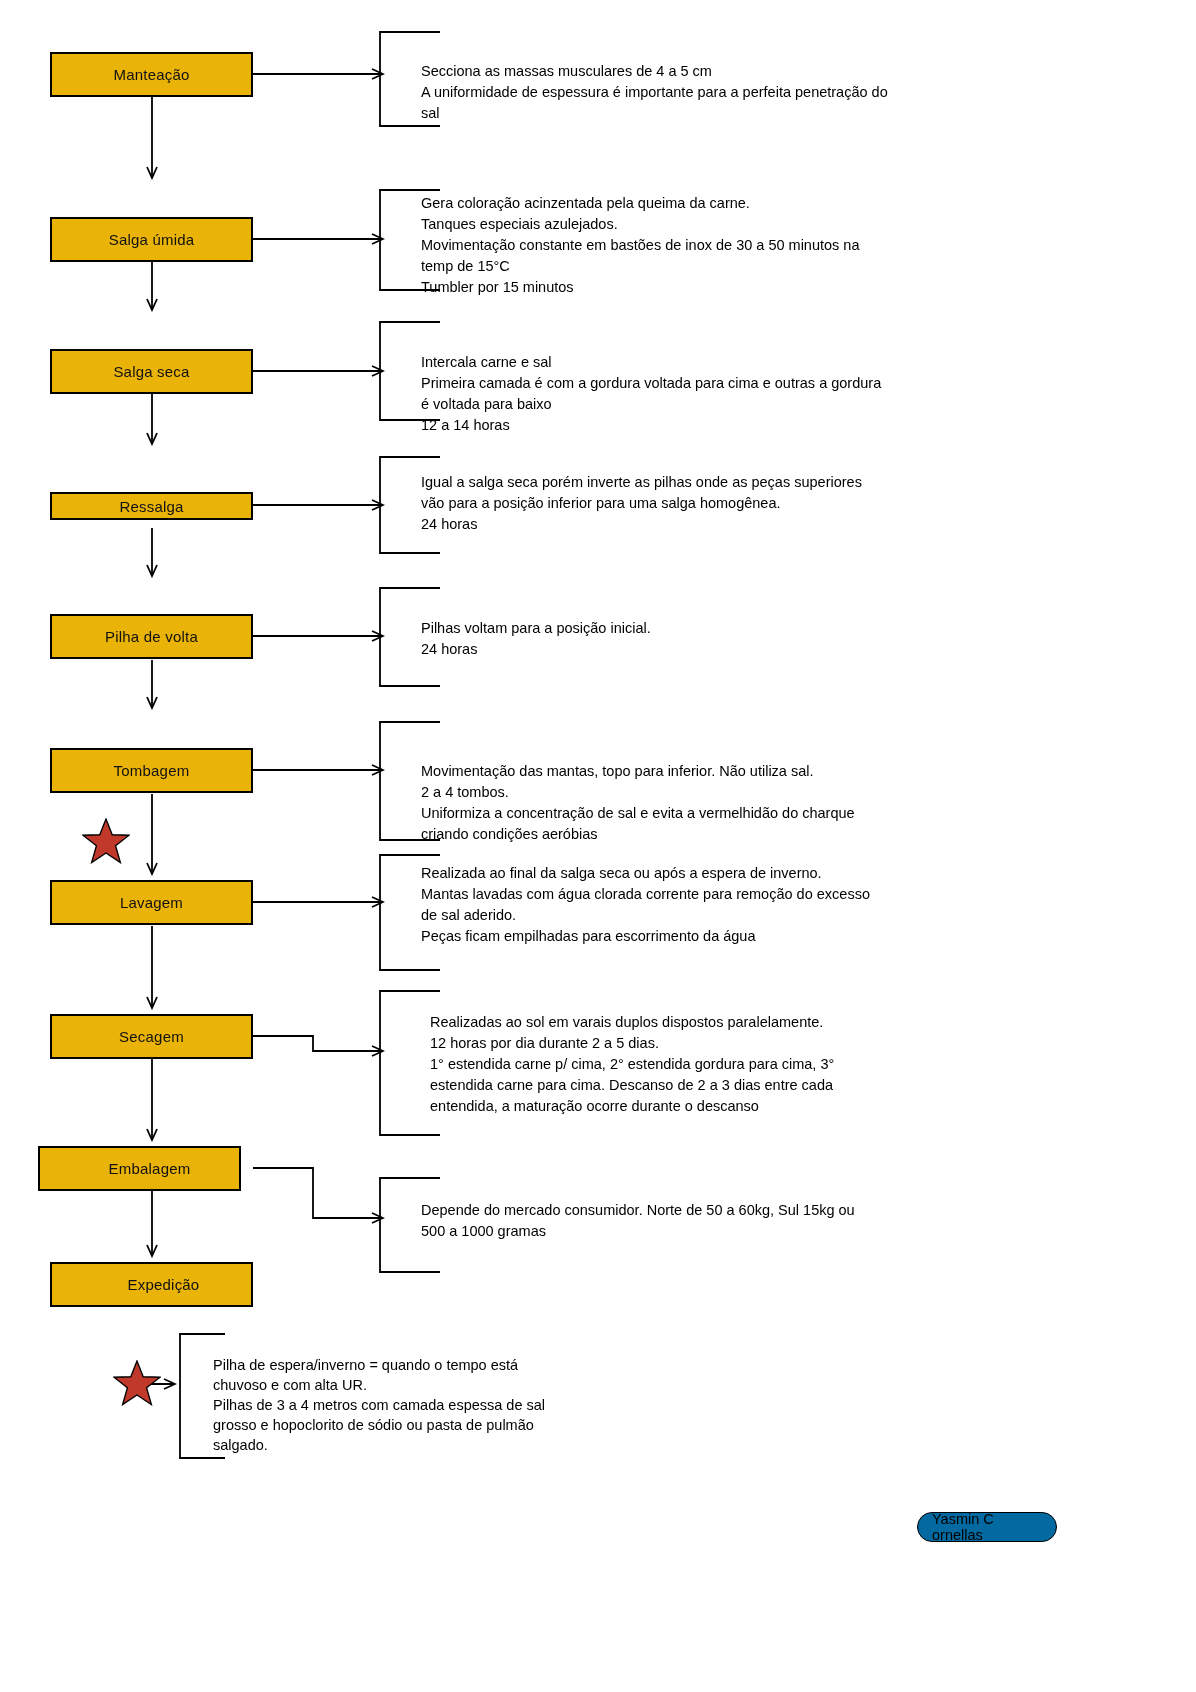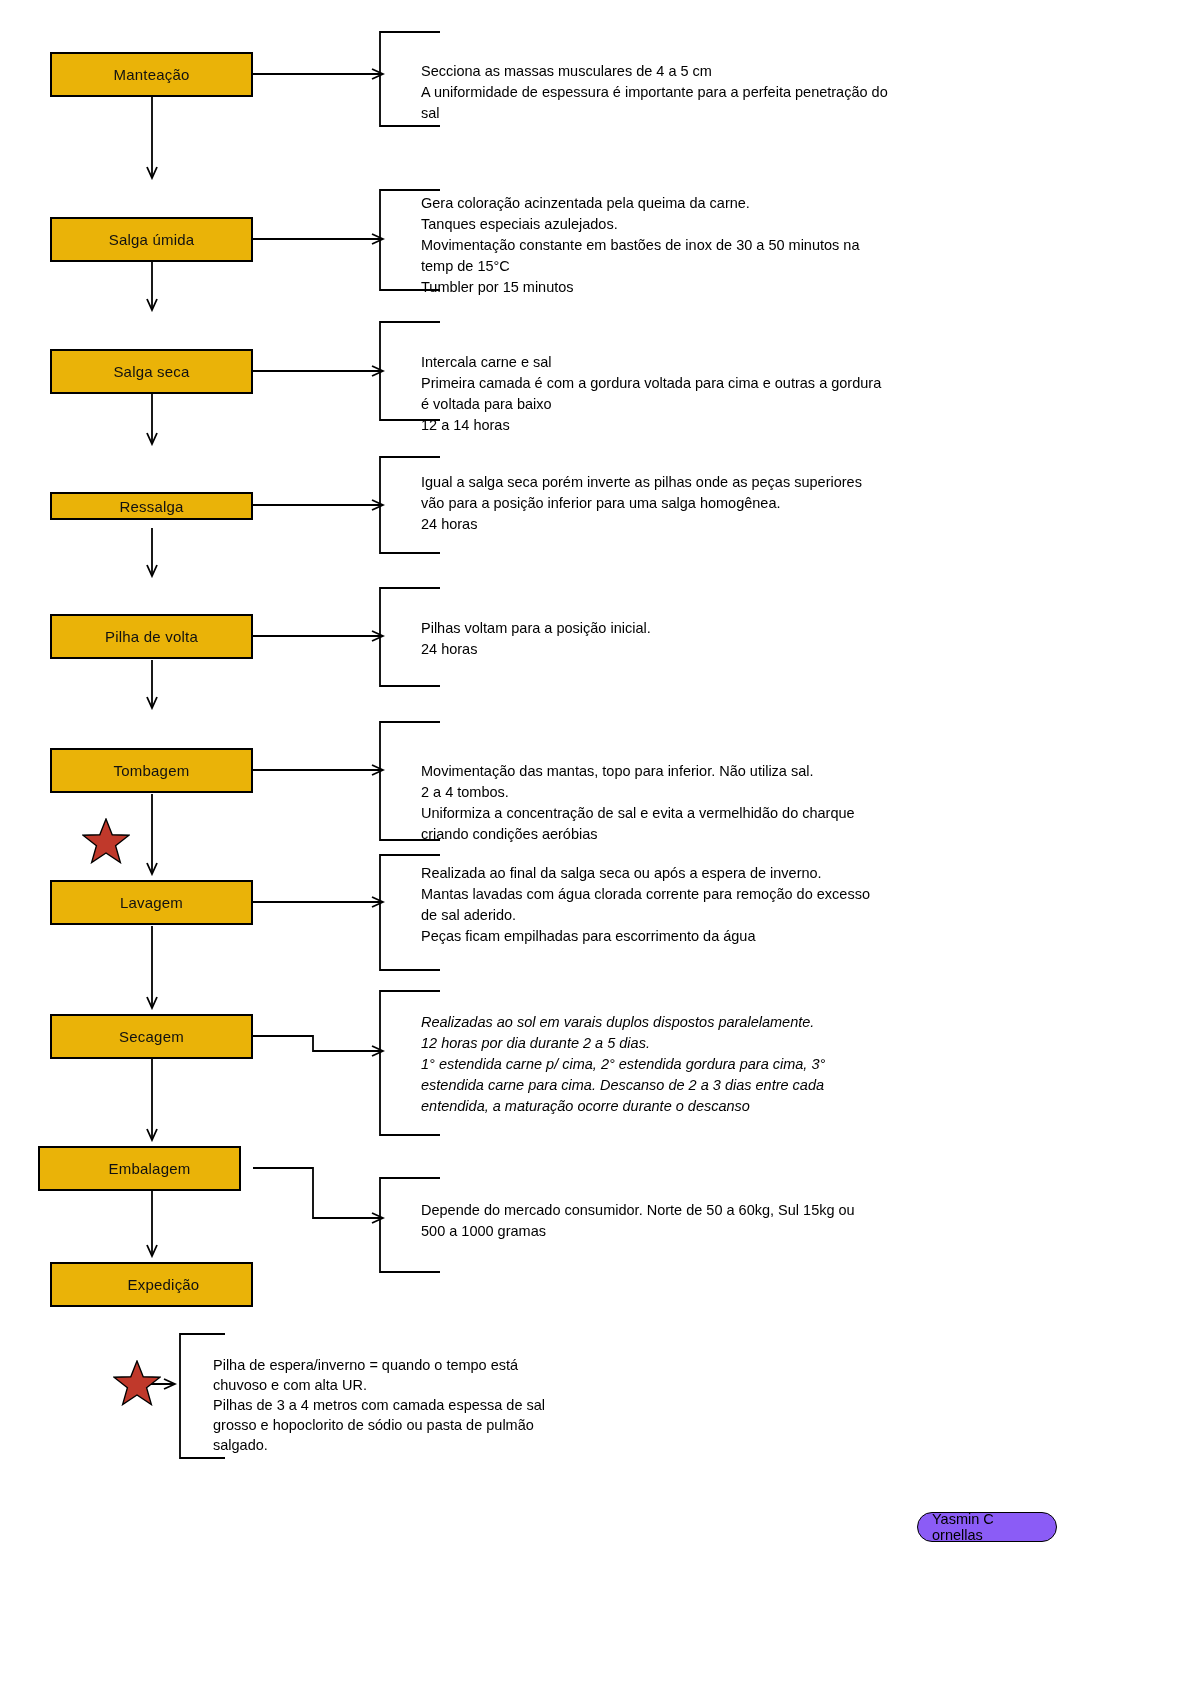--- a/index.html
+++ b/index.html
@@ -43,21 +43,21 @@
     font-size: 14.5px;
     line-height: 21px;
     color: #000000;
     white-space: pre-wrap;
   }
   .signature {
     position: absolute;
     box-sizing: border-box;
     border: 1.6px solid #000000;
     border-radius: 40px;
-    background: #8b5cf6;
+    background: #0369a1;
     display: flex;
     align-items: center;
     justify-content: center;
     font-size: 14.5px;
     color: #000000;
     padding: 0 14px;
   }
   .star-wrap {
     position: absolute;
   }
@@ -185,21 +185,21 @@
   <div class="note" style="left:421px; top:761px; width:530px;">Movimentação das mantas, topo para inferior. Não utiliza sal.
 2 a 4 tombos.
 Uniformiza a concentração de sal e evita a vermelhidão do charque
 criando condições aeróbias</div>
 
   <div class="note" style="left:421px; top:863px; width:530px;">Realizada ao final da salga seca ou após a espera de inverno.
 Mantas lavadas com água clorada corrente para remoção do excesso
 de sal aderido.
 Peças ficam empilhadas para escorrimento da água</div>
 
-  <div class="note" style="left:421px; top:1012px; width:530px;font-style:italic;">Realizadas ao sol em varais duplos dispostos paralelamente.
+  <div class="note" style="left:430px; top:1012px; width:530px;">Realizadas ao sol em varais duplos dispostos paralelamente.
 12 horas por dia durante 2 a 5 dias.
 1° estendida carne p/ cima, 2° estendida gordura para cima, 3°
 estendida carne para cima. Descanso de 2 a 3 dias entre cada
 entendida, a maturação ocorre durante o descanso</div>
 
   <div class="note" style="left:421px; top:1200px; width:530px;">Depende do mercado consumidor. Norte de 50 a 60kg, Sul 15kg ou
 500 a 1000 gramas</div>
 
   <div class="note" style="left:213px; top:1355px; width:400px; line-height:20px;">Pilha de espera/inverno = quando o tempo está
 chuvoso e com alta UR.

